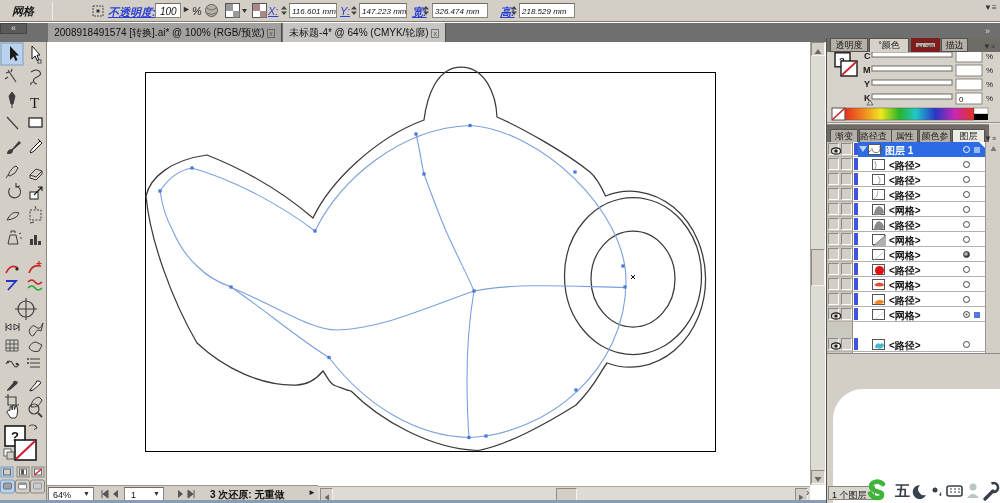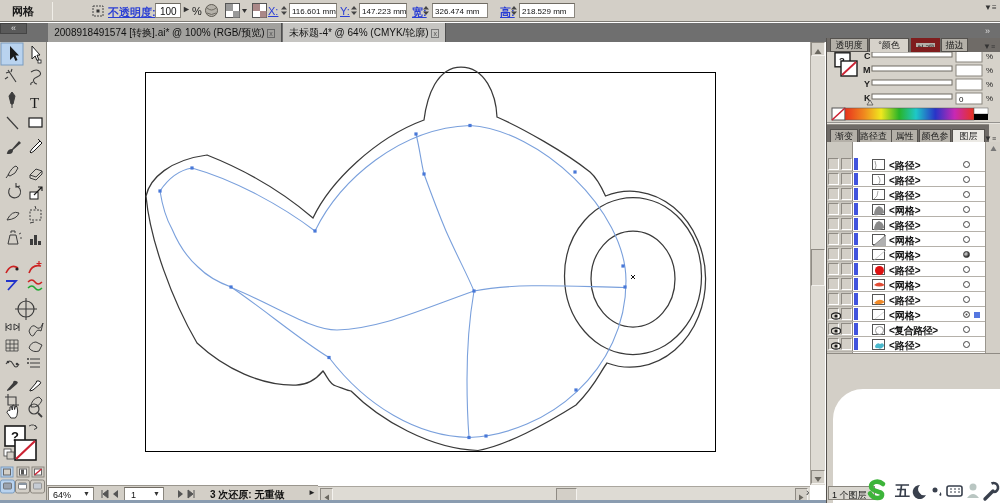--- a/index.html
+++ b/index.html
@@ -12,21 +12,21 @@
 .eyeb{position:absolute;left:1px;top:1px;width:11px;height:12px;background:#d3cfc7;border-top:1px solid #8f8b84;border-left:1px solid #8f8b84;border-bottom:1px solid #fff;border-right:1px solid #fff;}
 .edb{position:absolute;left:14px;top:1px;width:11px;height:12px;background:#d3cfc7;border-top:1px solid #8f8b84;border-left:1px solid #8f8b84;border-bottom:1px solid #fff;border-right:1px solid #fff;}
 .bbar{position:absolute;left:26.5px;top:0.5px;width:4px;height:12.5px;background:#4154de;}
 .thmb{position:absolute;left:45px;top:1.5px;width:13px;height:11px;background:#fff;border:1px solid #555;}
 .lname{position:absolute;left:62px;top:1.5px;font-size:10px;color:#111;white-space:nowrap;font-weight:bold;}
 .circ{position:absolute;left:136px;top:4px;width:7px;height:7px;border:1px solid #444;border-radius:50%;}
 .eyeg{position:absolute;left:2px;top:3px;}
 </style></head>
 <body>
 
-<div class="abs" id="topbar" style="left:0;top:0;width:1000px;height:22px;background:#d3cfc7;border-bottom:1px solid #7d7a74;font-size:11px;color:#1a1a1a;">
+<div class="abs" id="topbar" style="left:0;top:0;width:1000px;height:22px;background:#d3cfc7;border-bottom:1px solid #7d7a74;font-size:11px;color:#1a1a1a;font-style:italic;">
   <div class="abs" style="left:12px;top:4px;font-size:11px;font-weight:bold;">网格</div>
   <div class="abs" style="left:52px;top:2px;width:1px;height:18px;background:#a8a49c;border-right:1px solid #f0eee8;"></div>
   <div class="abs" style="left:92px;top:5px;width:12px;height:12px;"><svg width="12" height="12">
         <rect x="1" y="1" width="10" height="10" fill="none" stroke="#444" stroke-dasharray="2,1"></rect>
         <rect x="4.5" y="4.5" width="3" height="3" fill="#333"></rect>
       </svg></div>
   <div class="abs blue" style="left:108px;top:4.5px;font-size:11px;font-weight:bold;">不透明度:</div>
   <div class="abs inbox" style="left:155px;top:3px;width:26px;height:15px;padding:2px 0 0 4px;font-size:10px;">100</div>
   <div class="abs" style="left:182px;top:4px;font-size:9px;color:#333;">►</div>
   <div class="abs" style="left:192px;top:4.5px;">%</div>
@@ -322,20 +322,39 @@
     <div class="abs" style="left:92px;top:4px;width:32px;height:14px;background:#b4b0a8;border:1px solid #55524e;text-align:center;line-height:12px;overflow:hidden;white-space:nowrap;">颜色参</div>
     <div class="abs" style="left:125px;top:4px;width:33px;height:14px;background:#eceae5;border:1px solid #55524e;border-bottom:none;text-align:center;line-height:12px;">图层</div>
     <div class="abs" style="left:157px;top:9px;font-size:7px;color:#333;"><span style="font-size:8px;">▼</span>≡</div>
   </div>
 
   <div class="abs" id="layers" style="left:0;top:104px;width:174px;height:211px;background:#fff;">
     <div class="abs" style="left:0;top:0;width:26px;height:211px;background:#cbc8c0;border-right:1px solid #8f8b84;"></div>
     <div class="abs" style="left:158px;top:0;width:16px;height:211px;background:#d3cfc7;border-left:1px solid #9a968e;"><svg width="14" height="12">
           <path d="M7.5 4 l3 5 -6 0 z" fill="#777"></path>
         </svg></div>
+    <div class="lr" style="top:0;">
+      <div class="eyeb">
+          <svg class="eyeg" width="10" height="8">
+            <ellipse cx="5" cy="4" rx="4.8" ry="3.1" fill="none" stroke="#1a1a1a" stroke-width="1.1"></ellipse>
+            <circle cx="5" cy="4" r="1.6" fill="#1a1a1a"></circle>
+          </svg>
+        </div>
+      <div class="edb"></div>
+        <div class="bbar"></div>
+      <div class="abs" style="left:31px;top:0;width:127px;height:15px;background:#2d6be4;"></div>
+      <div class="abs" style="left:32px;top:4px;width:0;height:0;border-left:4px solid transparent;border-right:4px solid transparent;border-top:6px solid #c2d2ea;"></div>
+      <div class="thmb" style="left:41px;"><svg width="13" height="11">
+            <path d="M3,3 a4,4 0 1 0 8,1 M2,5 l-2,2 M10,2 a2,2 0 1 1 1,4" fill="none" stroke="#555" stroke-width="0.8"></path>
+          </svg></div>
+      <div class="lname" style="left:58px;color:#fff;font-weight:bold;">图层 1</div>
+      <div class="circ" style="border-color:#fff;"></div>
+      <div class="abs" style="left:147px;top:4.5px;width:6px;height:6px;background:#9ab8f0;"></div>
+      <div class="abs" style="left:152px;top:0;width:0;height:0;border-left:6px solid transparent;border-top:6px solid #fff;"></div>
+    </div>
     <div class="lr" style="top:15px;">
       <div class="eyeb"></div>
         <div class="edb"></div>
         <div class="bbar"></div>
       <div class="thmb"><svg width="13" height="11">
             <path d="M2,1 q2,5 0,9" fill="none" stroke="#888" stroke-width="0.8"></path>
           </svg></div>
       <div class="lname">&lt;路径&gt;</div>
         <div class="circ"></div>
     </div>
@@ -438,35 +457,20 @@
           </svg>
         </div>
       <div class="edb"></div>
         <div class="bbar"></div>
       <div class="thmb"><svg width="13" height="11">
             <path d="M2,9 L11,2" stroke="#ccc" stroke-width="0.8"></path>
           </svg></div>
       <div class="lname">&lt;网格&gt;</div>
       <div class="circ" style="box-shadow:inset 0 0 0 1.5px #fff,inset 0 0 0 3px #444;"></div>
       <div class="abs" style="left:147px;top:4.5px;width:6px;height:6px;background:#5577e0;"></div>
-    </div>
-    <div class="lr" style="top:180px;">
-      <div class="eyeb">
-          <svg class="eyeg" width="10" height="8">
-            <ellipse cx="5" cy="4" rx="4.8" ry="3.1" fill="none" stroke="#1a1a1a" stroke-width="1.1"></ellipse>
-            <circle cx="5" cy="4" r="1.6" fill="#1a1a1a"></circle>
-          </svg>
-        </div>
-      <div class="edb"></div>
-        <div class="bbar"></div>
-      <div class="thmb"><svg width="13" height="11">
-            <circle cx="6.5" cy="5.5" r="4" fill="none" stroke="#999" stroke-width="1"></circle>
-          </svg></div>
-      <div class="lname" style="letter-spacing:-0.5px;">&lt;复合路径&gt;</div>
-        <div class="circ"></div>
     </div>
     <div class="lr" style="top:195px;">
       <div class="eyeb">
           <svg class="eyeg" width="10" height="8">
             <ellipse cx="5" cy="4" rx="4.8" ry="3.1" fill="none" stroke="#1a1a1a" stroke-width="1.1"></ellipse>
             <circle cx="5" cy="4" r="1.6" fill="#1a1a1a"></circle>
           </svg>
         </div>
       <div class="edb"></div>
         <div class="bbar"></div>

